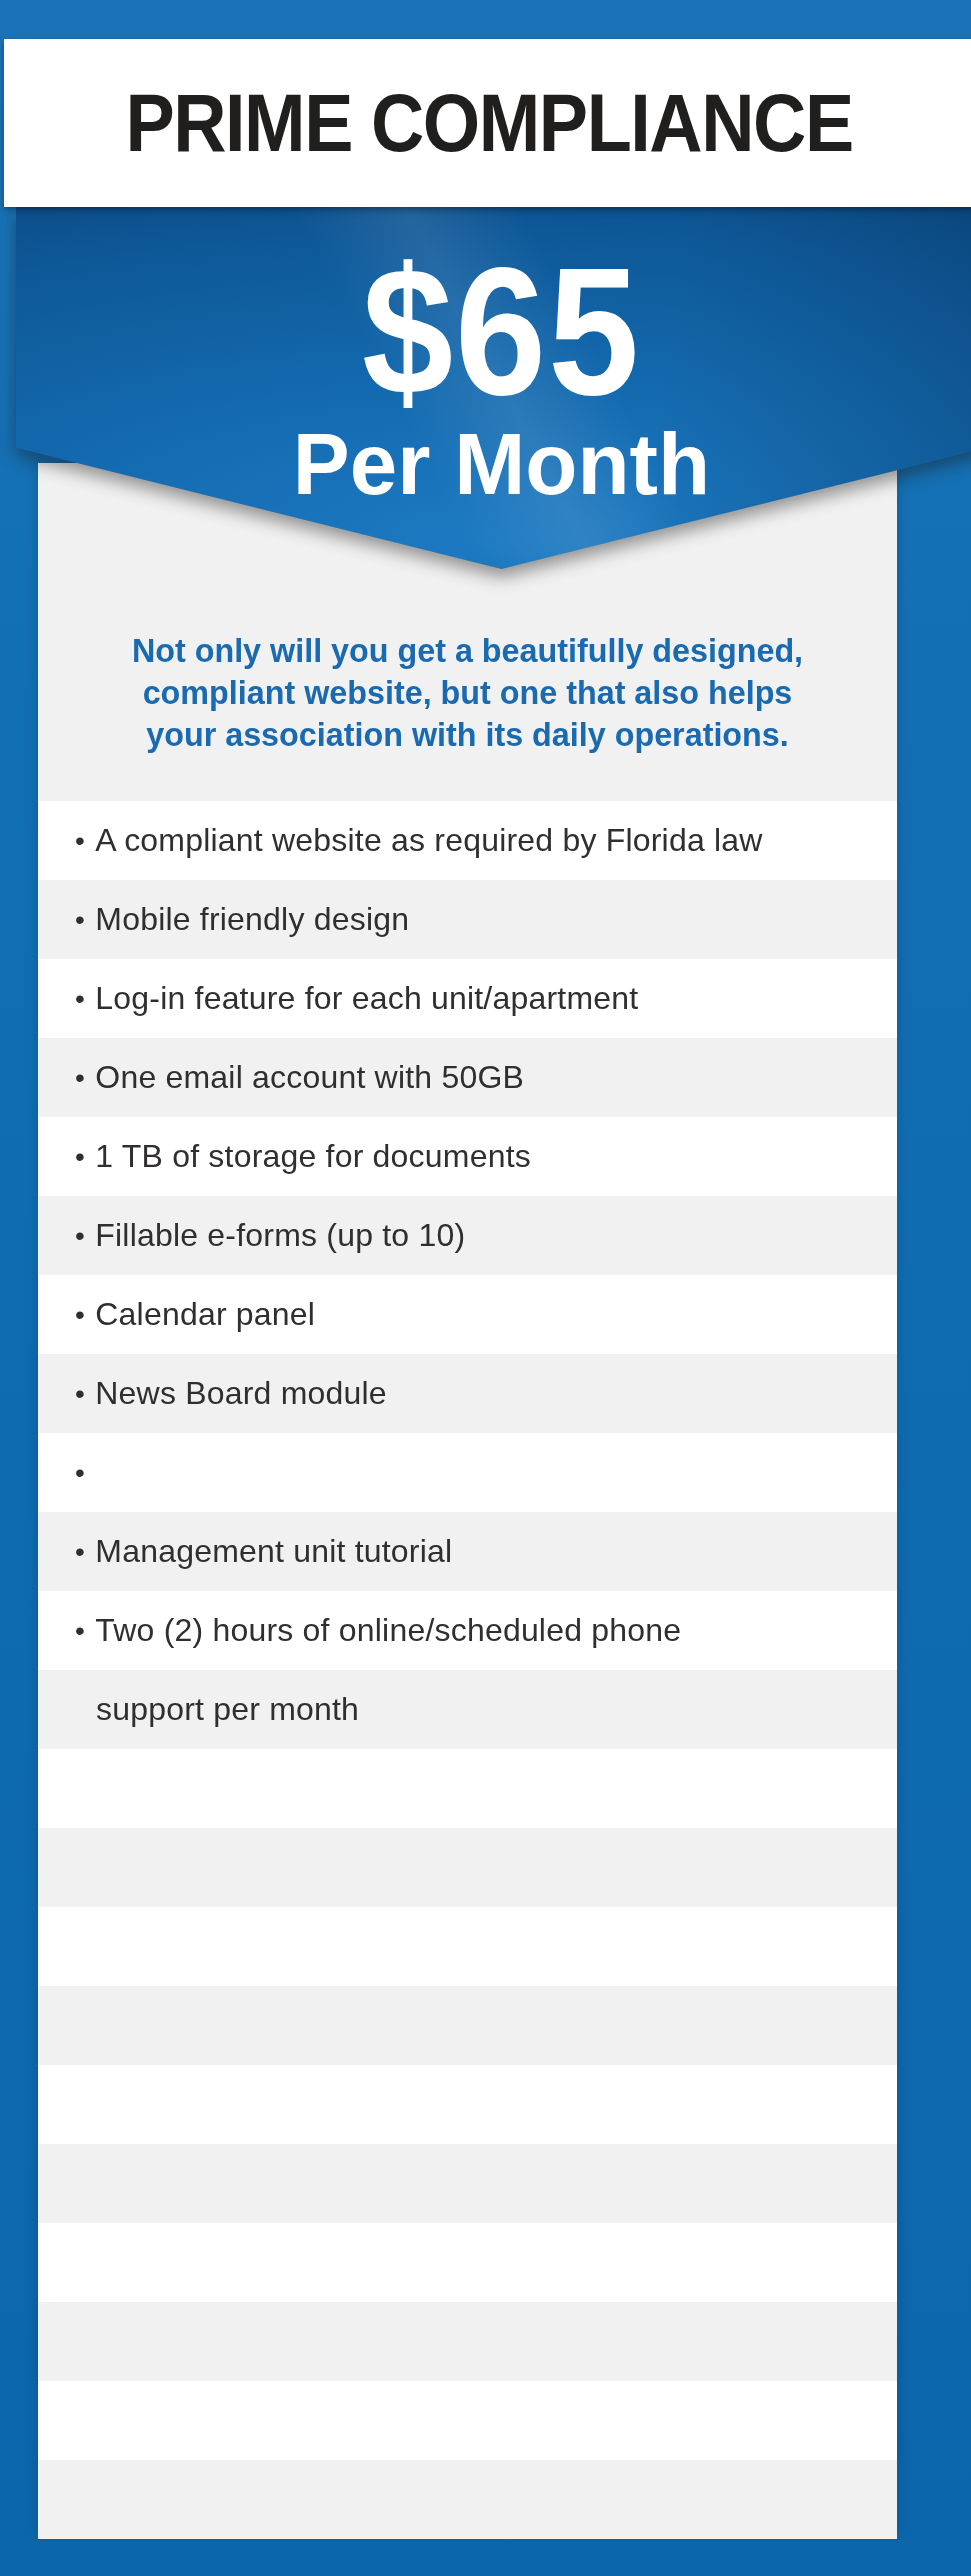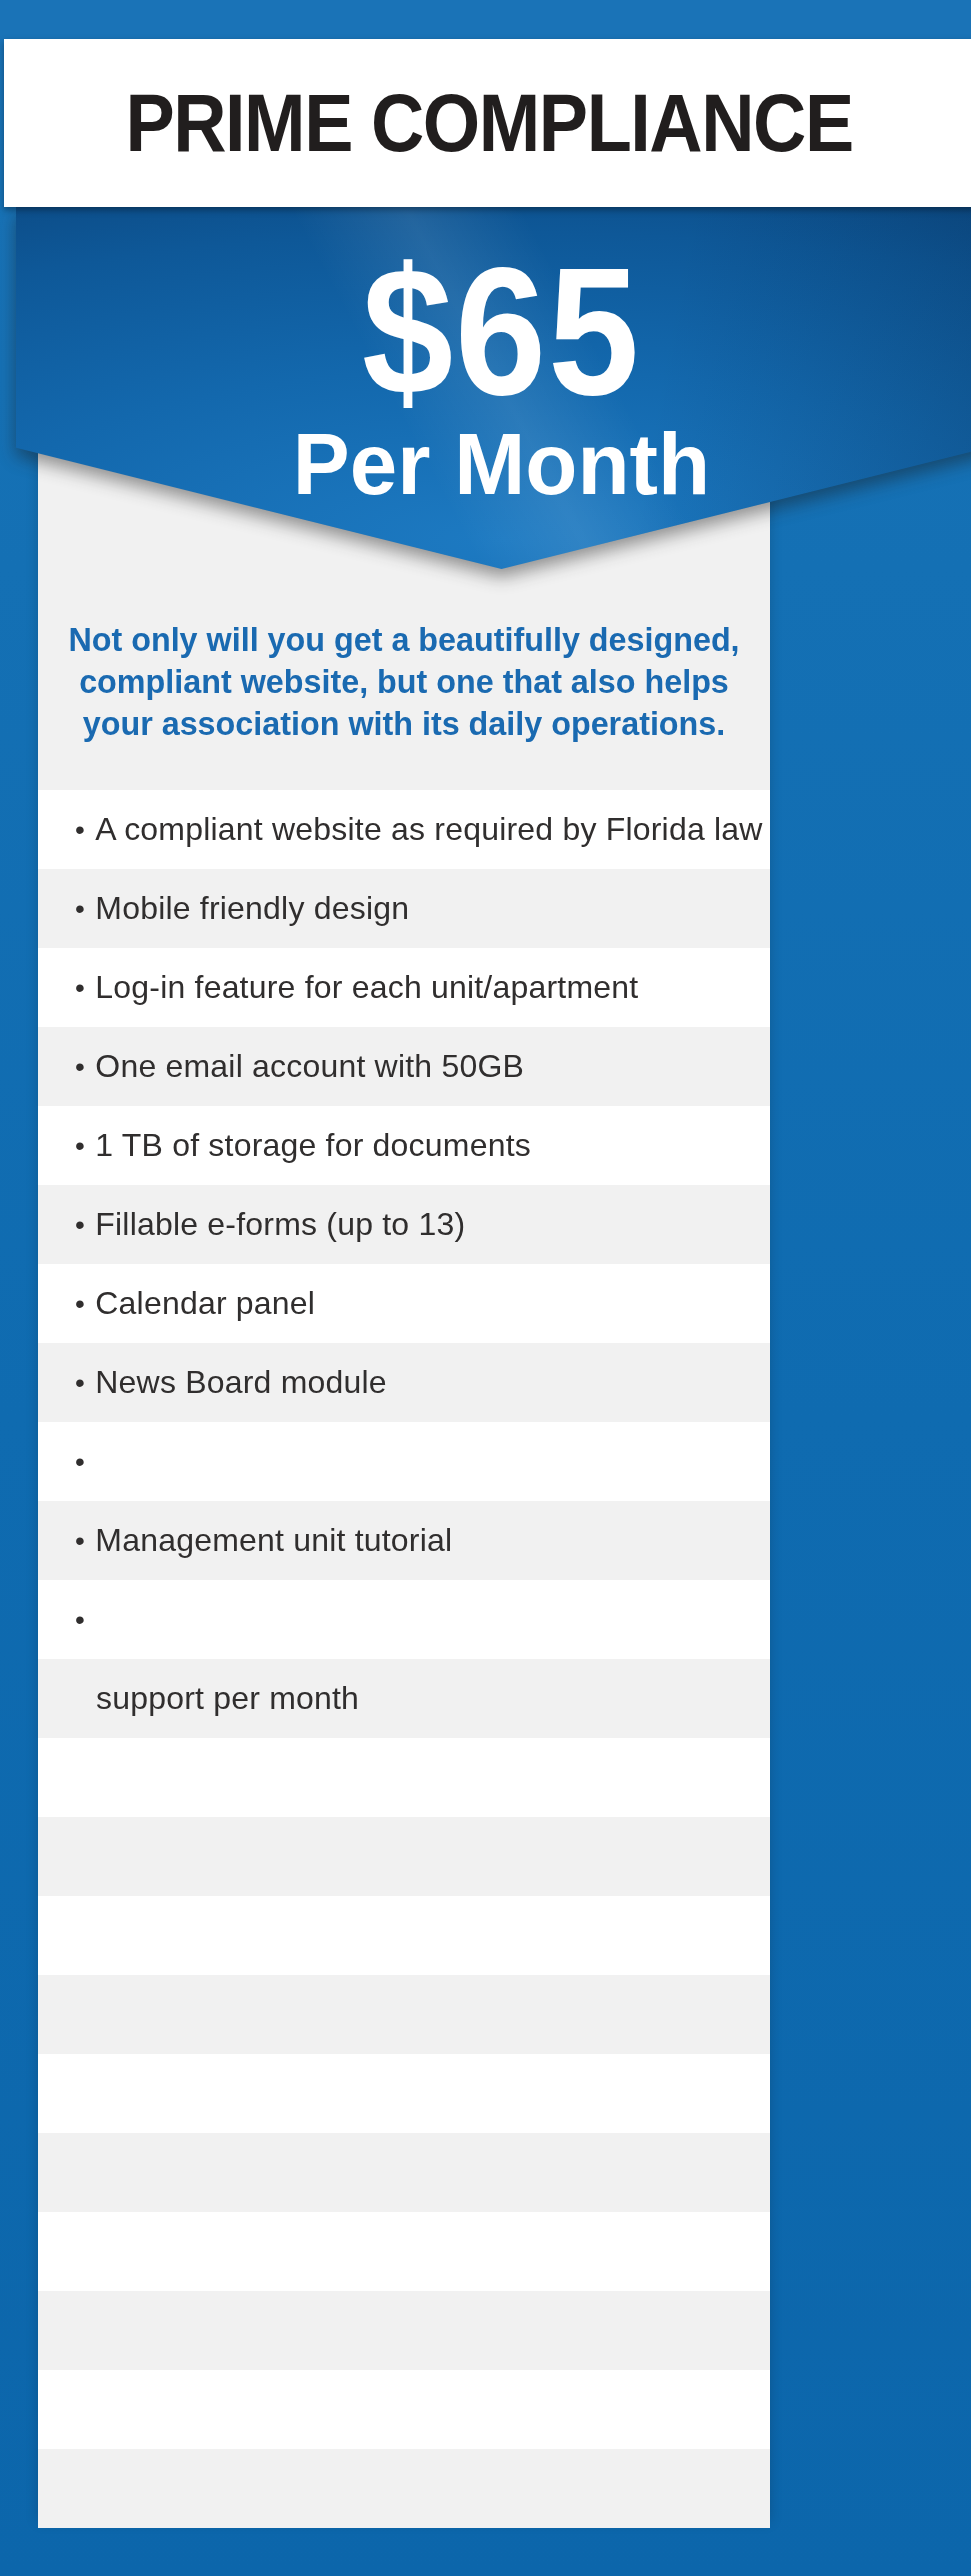--- a/index.html
+++ b/index.html
@@ -42,21 +42,21 @@
     position:absolute;top:33px;left:0;width:100%;text-align:center;
     font-size:182px;line-height:182px;font-weight:bold;color:#ffffff;
     transform:scaleX(0.9);transform-origin:center;letter-spacing:2.1px;white-space:nowrap;
   }
   .price-period{
     position:absolute;top:213px;left:0;width:100%;text-align:center;
     font-size:88px;line-height:88px;font-weight:bold;color:#ffffff;
     transform:scaleX(0.97);transform-origin:center;white-space:nowrap;
   }
   .content-panel{
-    position:absolute;left:38px;top:452px;width:732px;height:2070px;
+    position:absolute;left:38px;top:463px;width:859px;height:2070px;
     background:var(--panel-gray,#f1f1f1);z-index:1;
     box-shadow:0 0 11.8px rgba(0,0,0,0.18);
   }
   .intro{
     position:absolute;top:166px;left:0;width:100%;text-align:center;
     font-size:34px;line-height:42px;font-weight:bold;
     color:var(--intro-blue,#1a6ab1);
     white-space:pre-line;
     transform:scaleX(0.95);transform-origin:center;
   }
@@ -103,39 +103,40 @@
         <div class="feature-row row-gray">
           <span class="bullet">•</span>
           <span class="feature-text">One email account with 50GB</span>
         </div>
         <div class="feature-row row-white">
           <span class="bullet">•</span>
           <span class="feature-text">1 TB of storage for documents</span>
         </div>
         <div class="feature-row row-gray">
           <span class="bullet">•</span>
-          <span class="feature-text">Fillable e-forms (up to 13)</span>
+          <span class="feature-text">Fillable e-forms (up to 10)</span>
         </div>
         <div class="feature-row row-white">
           <span class="bullet">•</span>
           <span class="feature-text">Calendar panel</span>
         </div>
         <div class="feature-row row-gray">
           <span class="bullet">•</span>
           <span class="feature-text">News Board module</span>
         </div>
         <div class="feature-row row-white">
           <span class="bullet">•</span>
         </div>
         <div class="feature-row row-gray">
           <span class="bullet">•</span>
           <span class="feature-text">Management unit tutorial</span>
         </div>
         <div class="feature-row row-white">
           <span class="bullet">•</span>
+          <span class="feature-text">Two (2) hours of online/scheduled phone</span>
         </div>
         <div class="feature-row row-gray no-bullet">
           <span class="feature-text">support per month</span>
         </div>
         <div class="feature-row row-white"></div>
         <div class="feature-row row-gray"></div>
         <div class="feature-row row-white"></div>
         <div class="feature-row row-gray"></div>
         <div class="feature-row row-white"></div>
         <div class="feature-row row-gray"></div>

